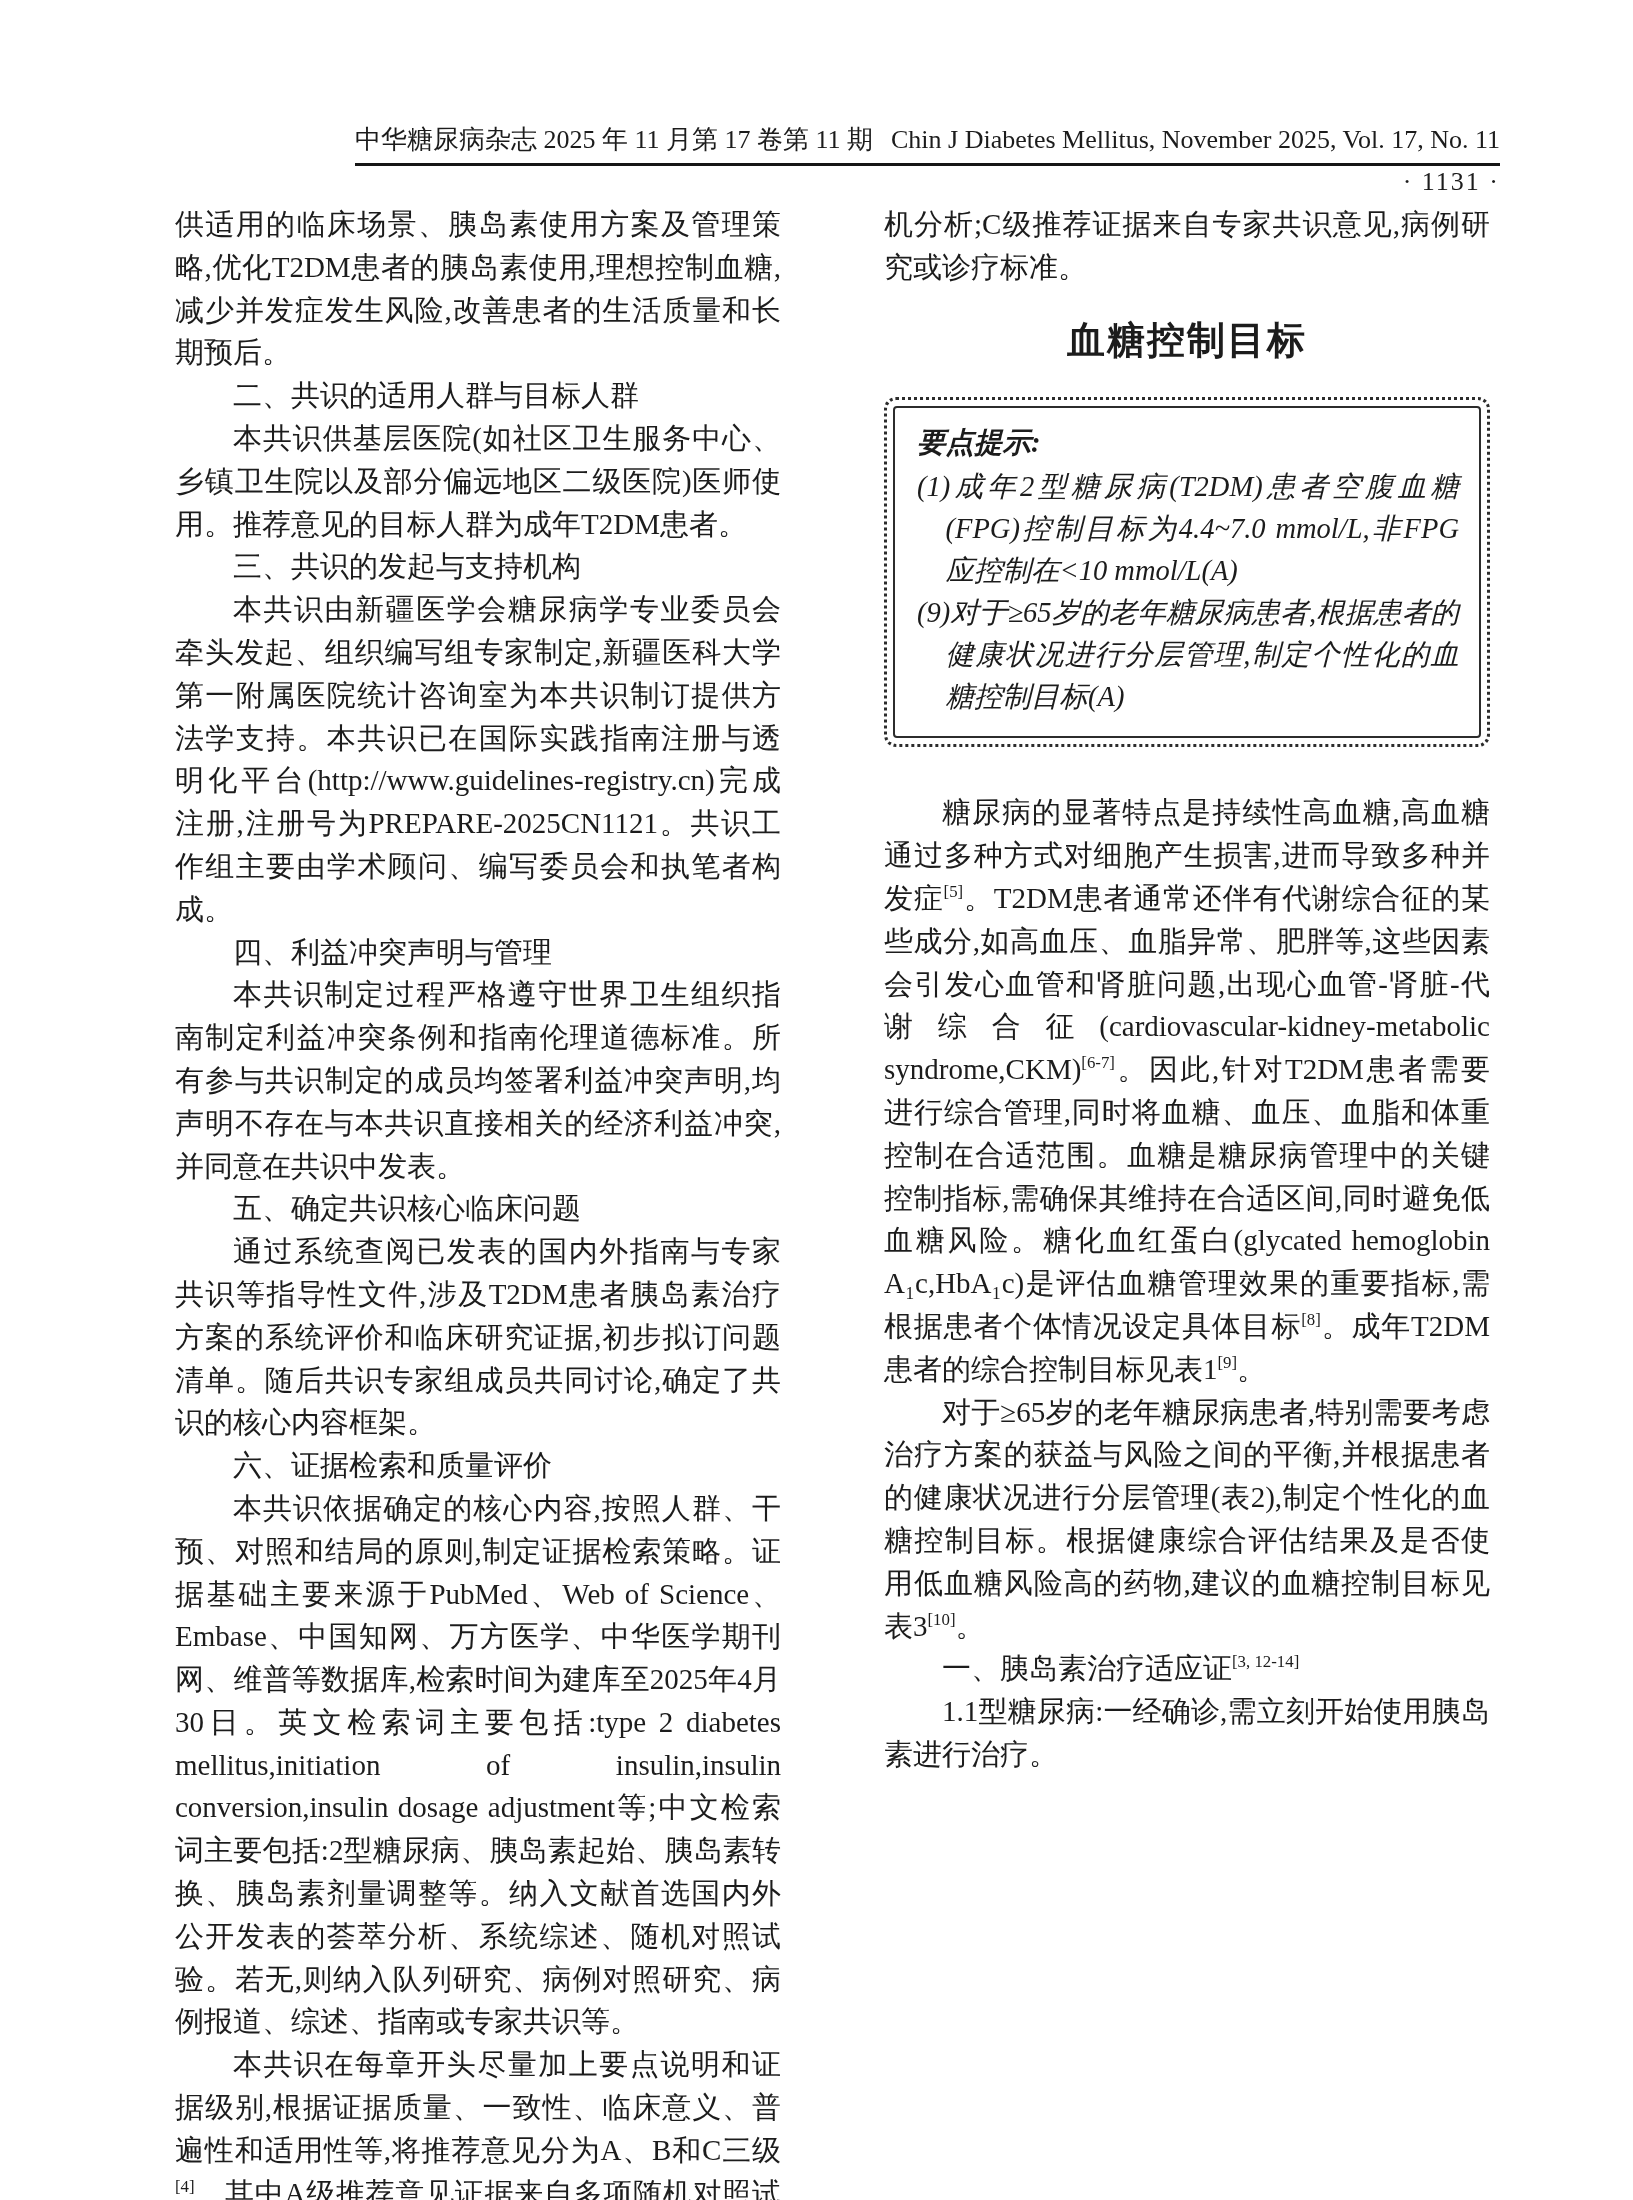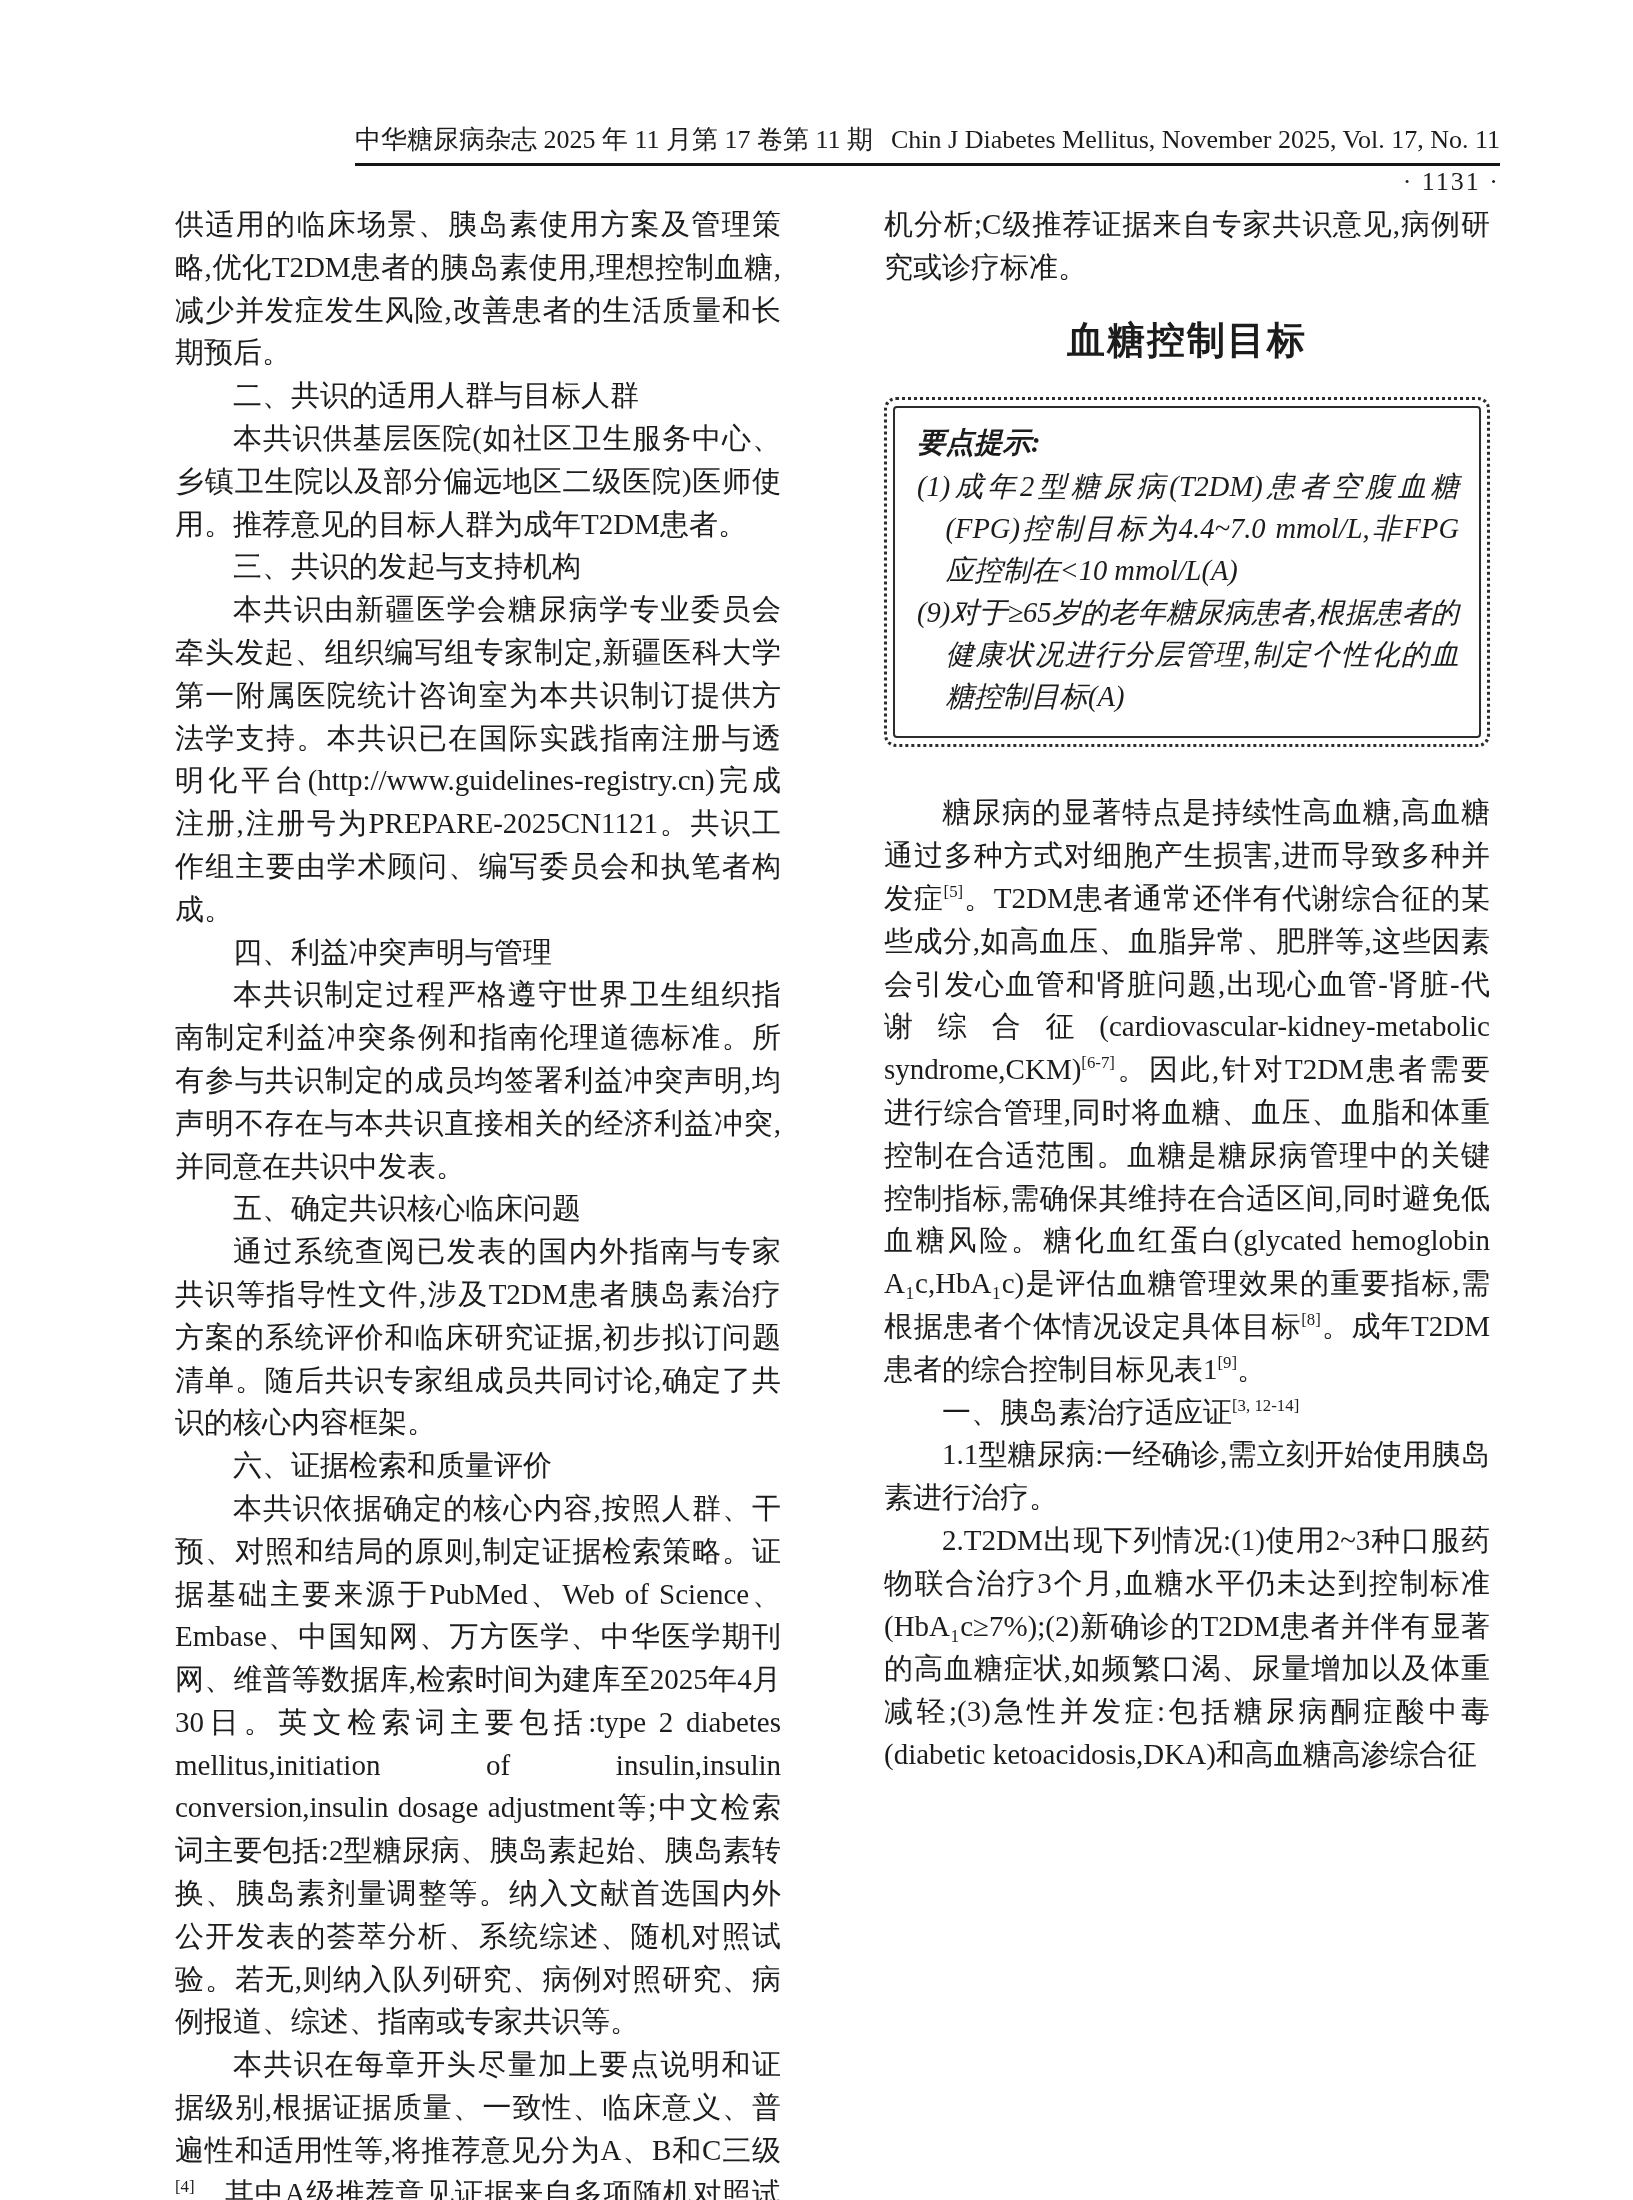--- a/index.html
+++ b/index.html
@@ -118,20 +118,20 @@
 
     <div class="keybox-outer">
       <div class="keybox">
         <p class="para kb-title">要点提示:</p>
         <p class="para kb-item flow-text">(1)成年2型糖尿病(T2DM)患者空腹血糖(FPG)控制目标为4.4~7.0 mmol/L,非FPG应控制在&lt;10 mmol/L(A)</p>
         <p class="para kb-item flow-text">(9)对于≥65岁的老年糖尿病患者,根据患者的健康状况进行分层管理,制定个性化的血糖控制目标(A)</p>
       </div>
     </div>
 
     <p class="para flow-text">糖尿病的显著特点是持续性高血糖,高血糖通过多种方式对细胞产生损害,进而导致多种并发症<sup>[5]</sup>。T2DM患者通常还伴有代谢综合征的某些成分,如高血压、血脂异常、肥胖等,这些因素会引发心血管和肾脏问题,出现心血管-肾脏-代谢综合征(cardiovascular-kidney-metabolic syndrome,CKM)<sup>[6-7]</sup>。因此,针对T2DM患者需要进行综合管理,同时将血糖、血压、血脂和体重控制在合适范围。血糖是糖尿病管理中的关键控制指标,需确保其维持在合适区间,同时避免低血糖风险。糖化血红蛋白(glycated hemoglobin A₁c,HbA₁c)是评估血糖管理效果的重要指标,需根据患者个体情况设定具体目标<sup>[8]</sup>。成年T2DM患者的综合控制目标见表1<sup>[9]</sup>。</p>
+    <p class="para flow-text">对于≥65岁的老年糖尿病患者,特别需要考虑治疗方案的获益与风险之间的平衡,并根据患者的健康状况进行分层管理(表2),制定个性化的血糖控制目标。根据健康综合评估结果及是否使用低血糖风险高的药物,建议的血糖控制目标见表3<sup>[10]</sup>。</p>
 
 
     <p class="para flow-text">一、胰岛素治疗适应证<sup>[3, 12-14]</sup></p>
     <p class="para flow-text">1.1型糖尿病:一经确诊,需立刻开始使用胰岛素进行治疗。</p>
-    <p class="para flow-text">2.T2DM出现下列情况:(1)使用2~3种口服药物联合治疗3个月,血糖水平仍未达到控制标准(HbA₁c≥7%);(2)新确诊的T2DM患者并伴有显著的高血糖症状,如频繁口渴、尿量增加以及体重减轻;(3)急性并发症:包括糖尿病酮症酸中毒(diabetic ketoacidosis,DKA)和高血糖高渗综合征</p>
   </div>
 
 </div>
 
 </body></html>

